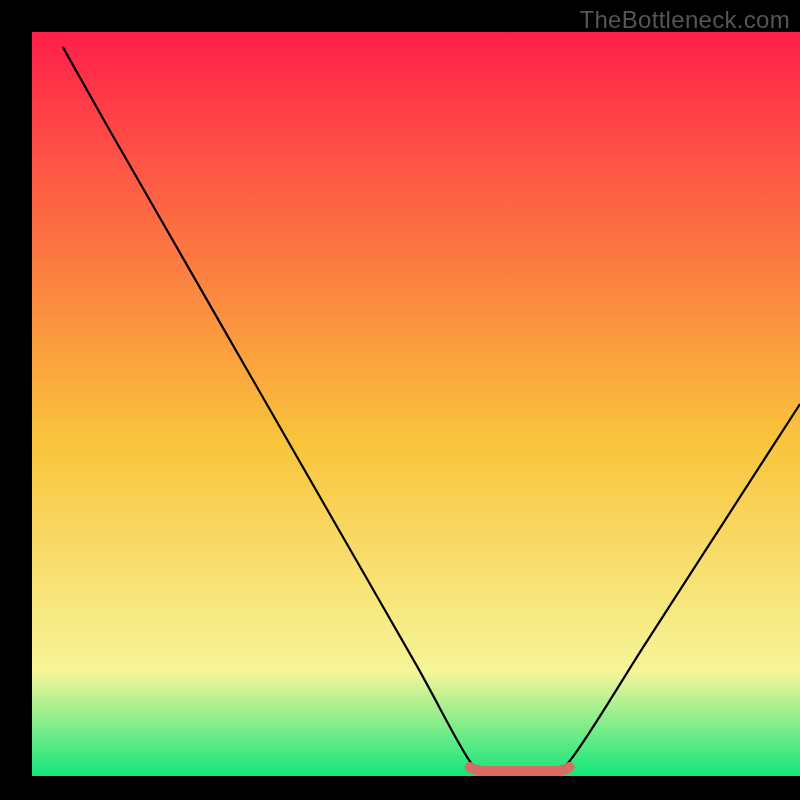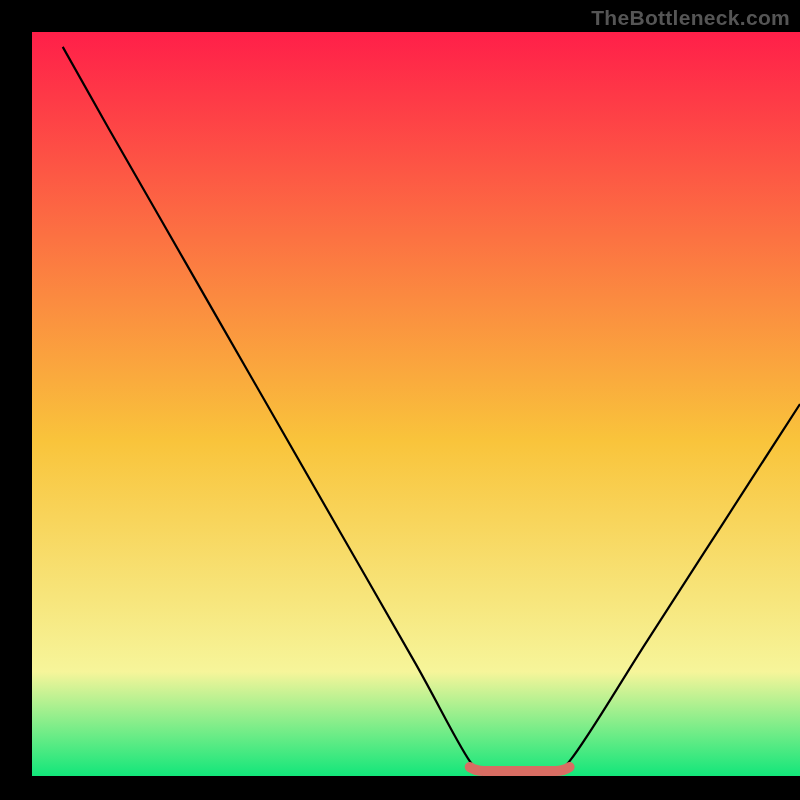--- a/index.html
+++ b/index.html
@@ -14,22 +14,22 @@
   .wrap {
     position: relative;
     width: 800px;
     height: 800px;
   }
   .watermark {
     position: absolute;
     top: 6px;
     right: 10px;
     color: #555;
-    font-size: 21px;
-    font-weight: 700;
+    font-size: 24px;
+    font-weight: 400;
     letter-spacing: 0.3px;
     z-index: 5;
   }
   svg {
     display: block;
   }
 </style>
 </head>
 <body>
 

